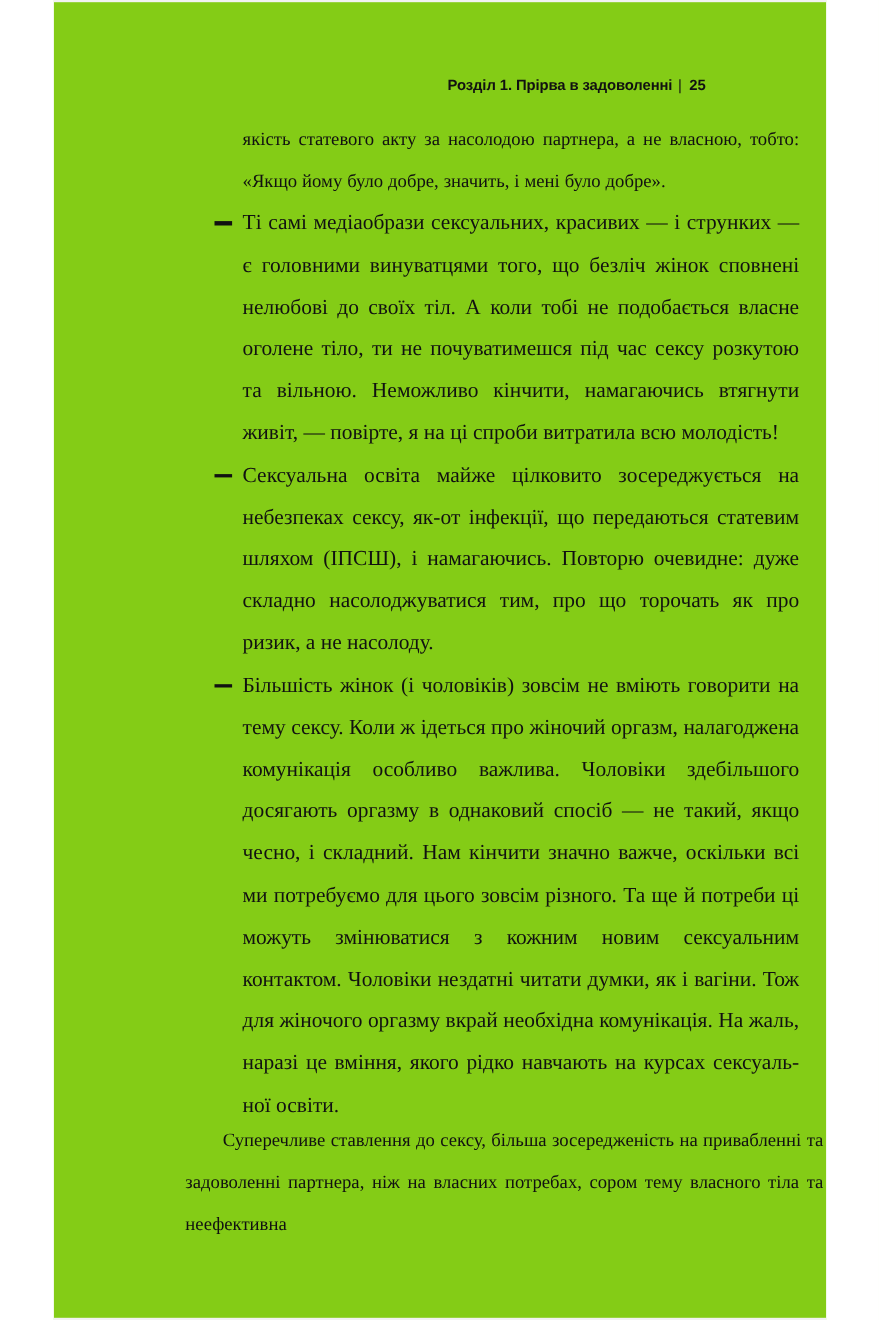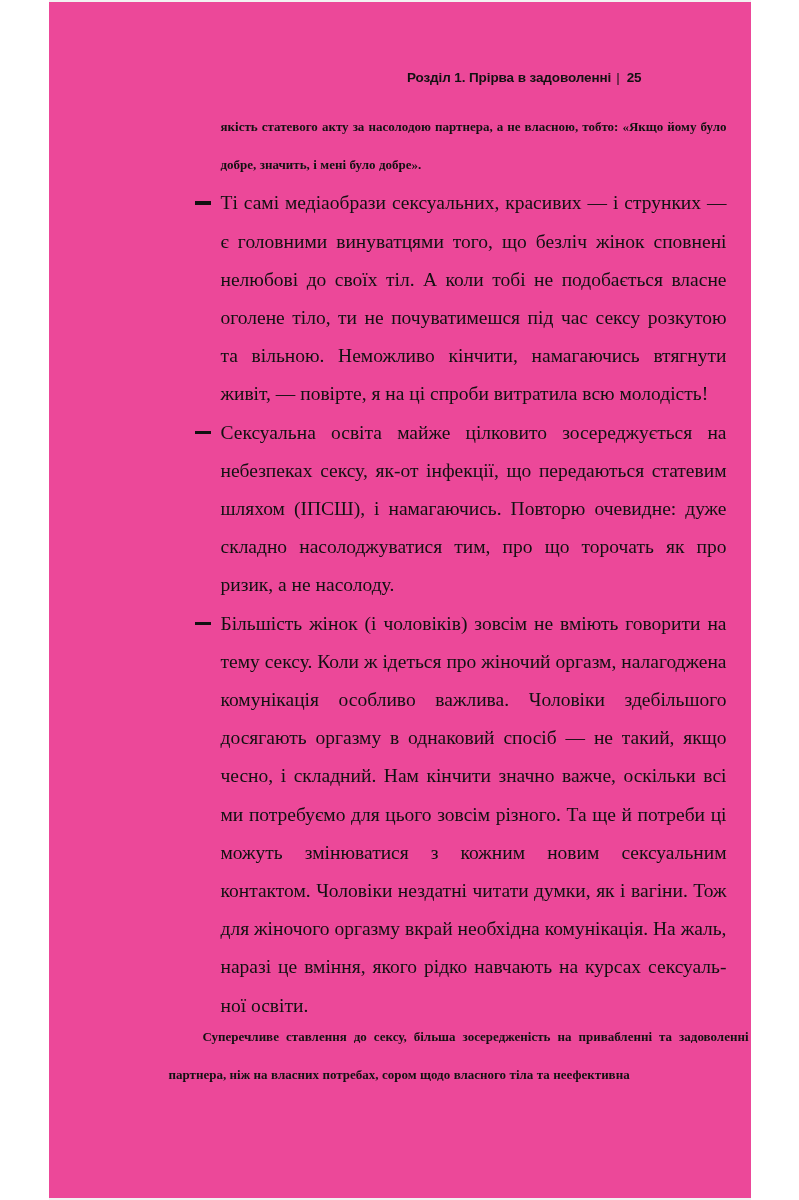--- a/index.html
+++ b/index.html
@@ -7,21 +7,21 @@
     margin: 0;
     padding: 0;
     background: #ffffff;
   }
 
   .page {
     position: relative;
     width: 702px;
     height: 1200px;
     margin: 0 auto;
-    background: #ec4899;
+    background: #84cc16;
     overflow: hidden;
     font-family: "Liberation Serif", "DejaVu Serif", serif;
     color: #111111;
     -webkit-font-smoothing: antialiased;
   }
 
   
   .running-head {
     position: absolute;
     top: 70px;
@@ -47,27 +47,26 @@
   
   .body-col {
     position: absolute;
     top: 108px;
     left: 172px;
     width: 506px;
   }
 
   p.para {
     margin: 0;
-    font-size: 13px;
+    font-size: 17px;
     line-height: 38.2px;
     text-align: justify;
     text-justify: inter-word;
     hyphens: manual;
     word-spacing: 0.2px;
-    font-weight: bold;
   }
 
   
   ul.dash-list {
     list-style: none;
     margin: 0;
     padding: 0;
   }
   ul.dash-list > li {
     position: relative;
@@ -139,18 +138,18 @@
 
       <li>
         <span class="dash-marker"></span>
         <span>Більшість жінок (і чоловіків) зовсім не вміють говори­ти на тему сексу. Коли ж ідеться про жіночий оргазм, налагоджена комунікація особливо важлива. Чолові­ки здебільшого досягають оргазму в однаковий спо­сіб — не такий, якщо чесно, і складний. Нам кінчити значно важче, оскільки всі ми потребуємо для цього зовсім різного. Та ще й потреби ці можуть змінювати­ся з кожним новим сексуальним контактом. Чоловіки нездатні читати думки, як і вагіни. Тож для жіночого оргазму вкрай необхідна комунікація. На жаль, наразі це вміння, якого рідко навчають на курсах сексуаль­ної освіти.</span>
       </li>
 
     </ul>
   </div>
 
   <div class="closing-col">
-    <p class="para">Суперечливе ставлення до сексу, більша зосередже­ність на привабленні та задоволенні партнера, ніж на влас­них потребах, сором щодо власного тіла та неефективна</p>
+    <p class="para">Суперечливе ставлення до сексу, більша зосередже­ність на привабленні та задоволенні партнера, ніж на влас­них потребах, сором тему власного тіла та неефективна</p>
   </div>
 
   <div class="scan-edge-bottom"></div>
 
 </div>
 
 </body></html>

